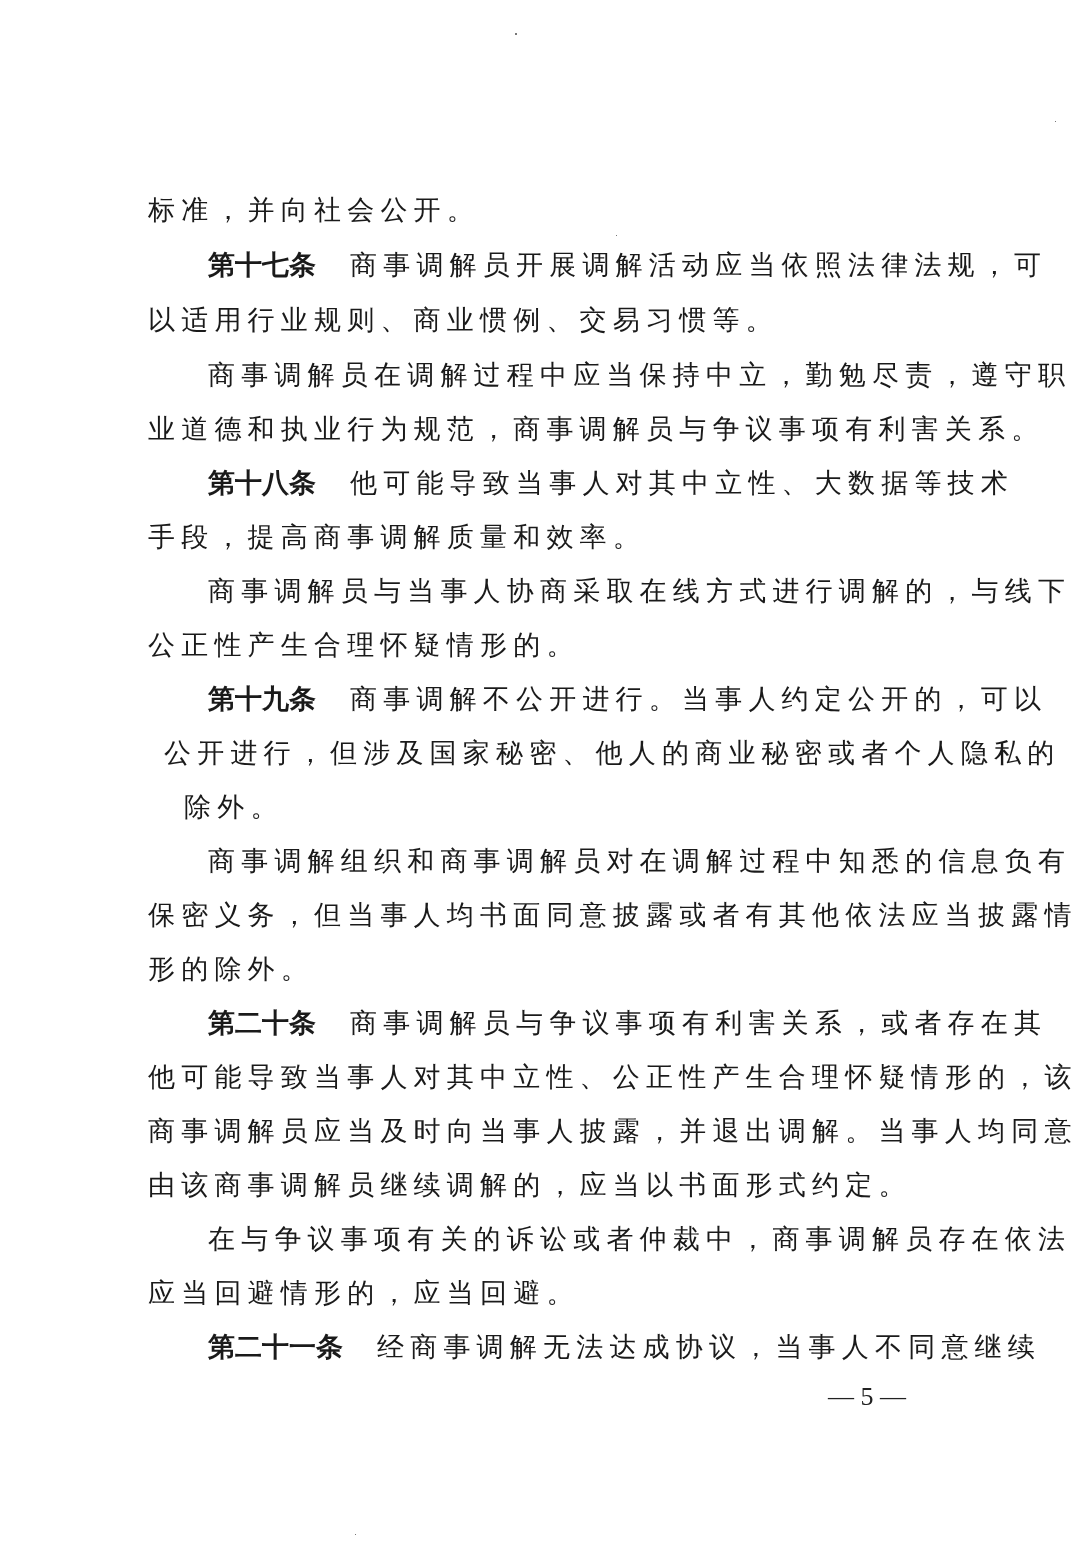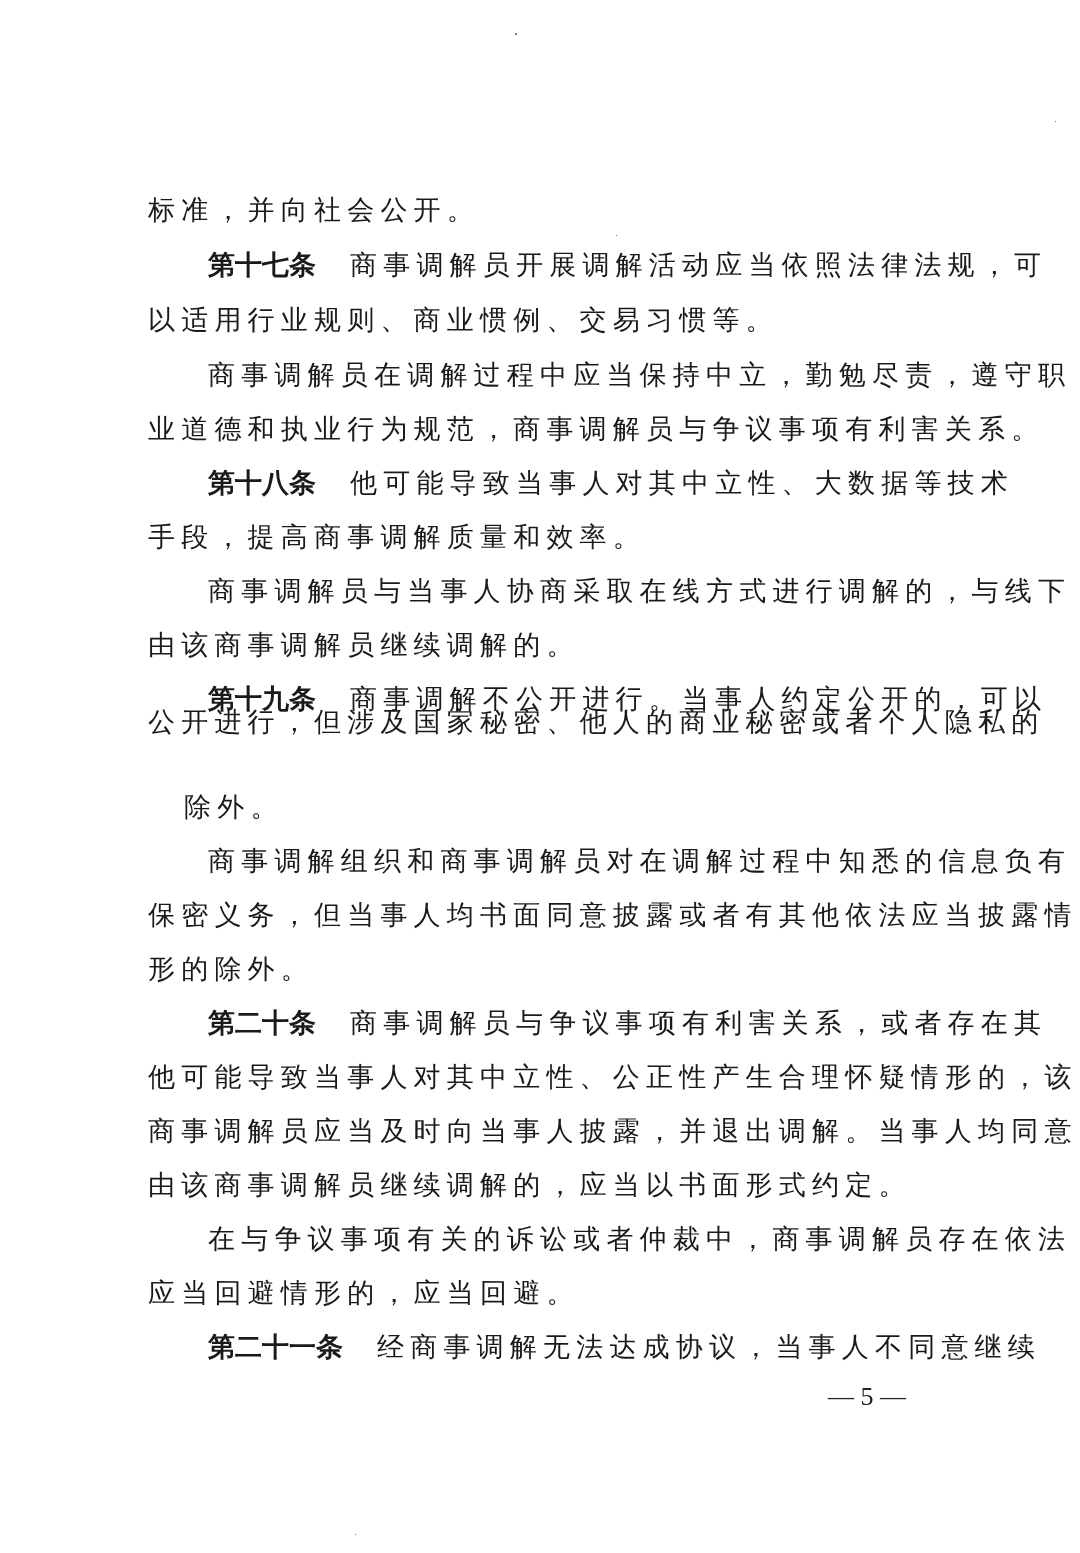--- a/index.html
+++ b/index.html
@@ -90,28 +90,28 @@
 
   <div class="line" style="top:517px;">
     <span>手段，提高商事调解质量和效率。</span>
   </div>
 
   <div class="line indent" style="top:571px;">
     <span>商事调解员与当事人协商采取在线方式进行调解的，与线下</span>
   </div>
 
   <div class="line" style="top:625px;">
-    <span>由该商事调解员继续调解的。</span>
+    <span>公正性产生合理怀疑情形的。</span>
   </div>
 
   <div class="line indent" style="top:679px;">
     <span class="article-no">第十九条</span><span>商事调解不公开进行。当事人约定公开的，可以</span>
   </div>
 
-  <div class="line" style="top:702px;">
+  <div class="line" style="top:733px;margin-left:16px;">
     <span>公开进行，但涉及国家秘密、他人的商业秘密或者个人隐私的</span>
   </div>
 
   <div class="line" style="top:787px;margin-left:36px;">
     <span>除外。</span>
   </div>
 
   <div class="line indent" style="top:841px;">
     <span>商事调解组织和商事调解员对在调解过程中知悉的信息负有</span>
   </div>

